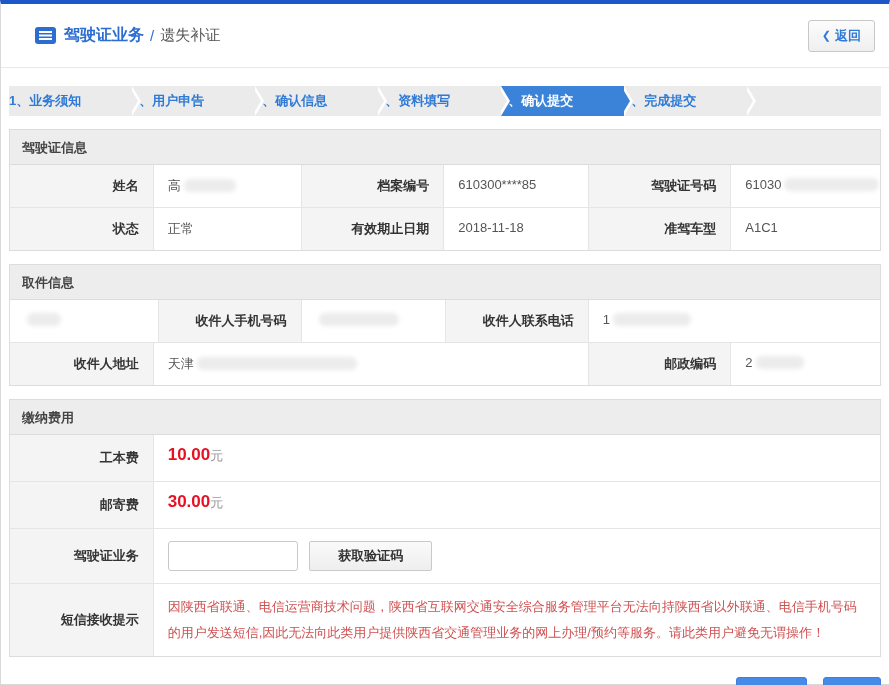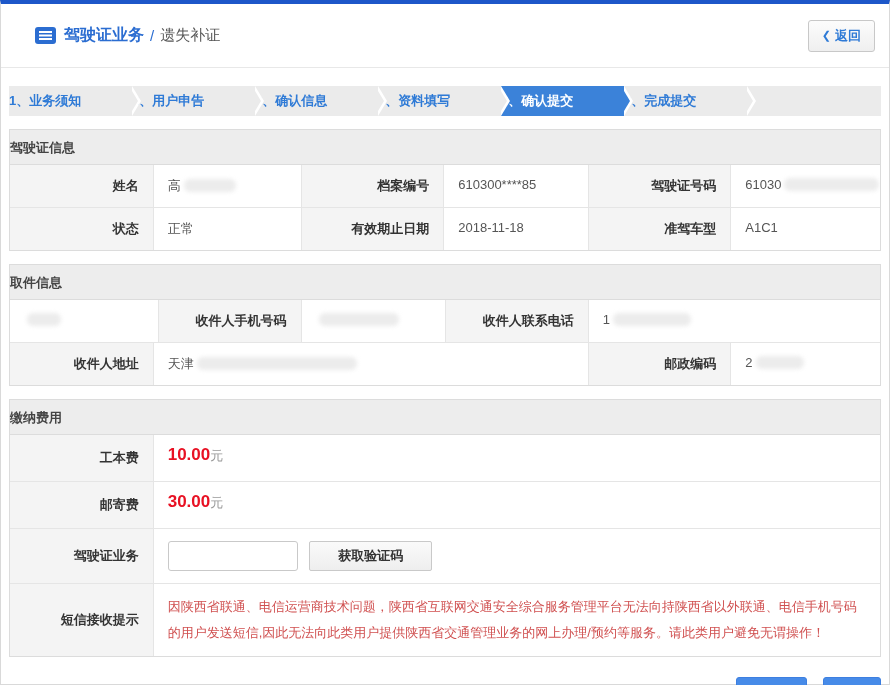--- a/index.html
+++ b/index.html
@@ -53,21 +53,21 @@
     border-left:9px solid #ebebeb; z-index:3;
   }
   .step.active { background:#3b82d9; color:#fff; }
   .step.active::after { border-left-color:#3b82d9; }
   
   .section {
     margin:13px 8px 0 8px;
     border:1px solid #dcdcdc;
   }
   .section-title {
-    height:35px; line-height:35px; padding-left:0;
+    height:35px; line-height:35px; padding-left:12px;
     background:#ededed; border-bottom:1px solid #dcdcdc;
     font-size:13px; font-weight:bold; color:#444;
   }
   .trow { display:flex; align-items:stretch; }
   .trow + .trow { border-top:1px solid #e5e5e5; }
   .trow > div + div { border-left:1px solid #e5e5e5; }
   .lcell {
     flex:0 0 16.4%; background:#f4f4f4; text-align:right;
     padding:12px 14px 12px 0; font-size:13px; font-weight:bold; color:#333;
   }

